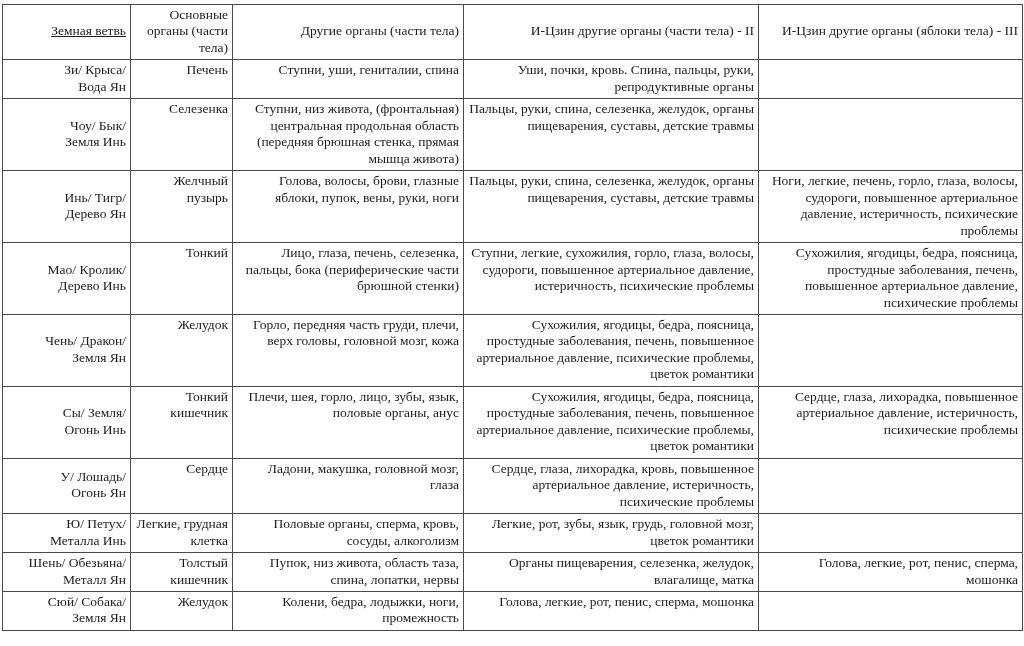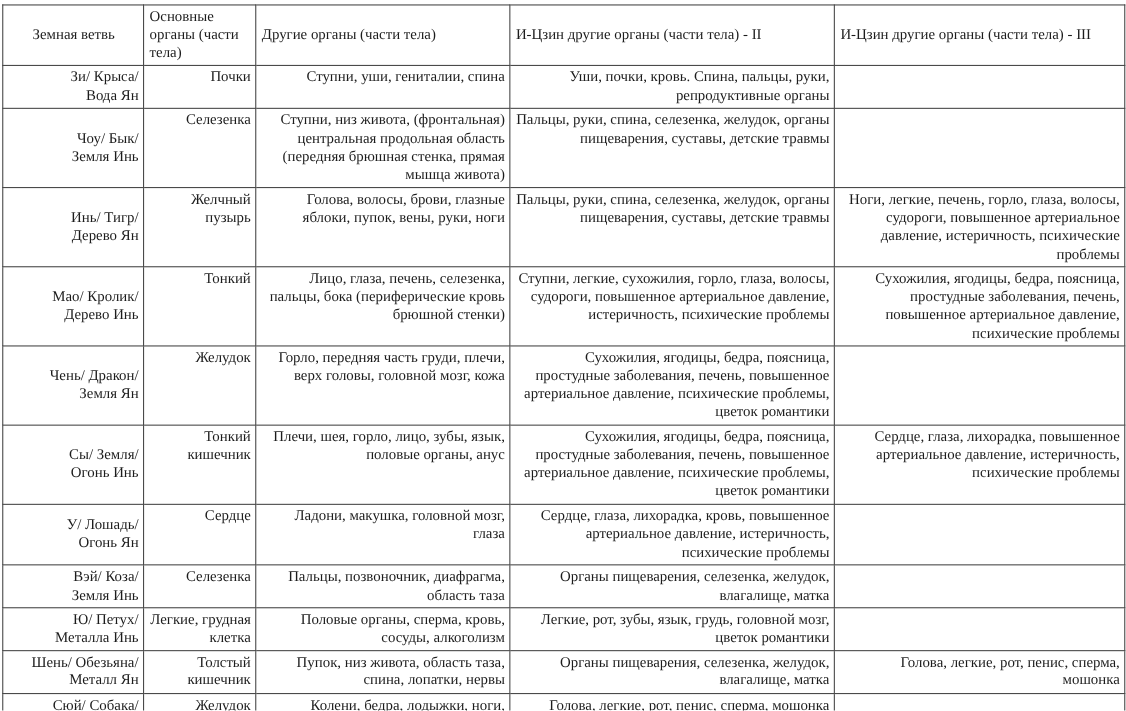--- a/index.html
+++ b/index.html
@@ -26,24 +26,24 @@
     line-height: 1.22;
   }
   table.organs th, table.organs td {
     border: 1px solid #4a4a4a;
     padding: 2px 4px 3px 5px;
     overflow: hidden;
     font-weight: normal;
   }
   table.organs th {
     vertical-align: middle;
-    text-align: left;
+    text-align: right;
     height: 44px;
   }
-  table.organs th.c1 { text-align: center; }
+  table.organs th.c1 { text-align: right; text-decoration: underline; }
   table.organs td {
     vertical-align: top;
     text-align: right;
   }
   table.organs td.c1 {
     vertical-align: middle;
     white-space: pre-line;
   }
   col.c1 { width: 128px; }
   col.c2 { width: 102px; }
@@ -62,28 +62,28 @@
         <col class="c3">
         <col class="c4">
         <col class="c5">
     </colgroup>
     <thead>
       <tr>
         <th class="c1">Земная ветвь</th>
         <th class="c2">Основные органы (части тела)</th>
         <th class="c3">Другие органы (части тела)</th>
         <th class="c4">И-Цзин другие органы (части тела) - II</th>
-        <th class="c5">И-Цзин другие органы (части тела) - III</th>
+        <th class="c5">И-Цзин другие органы (яблоки тела) - III</th>
       </tr>
     </thead>
     <tbody id="tbody">
         <tr>
           <td class="c1">Зи/ Крыса/
 Вода Ян</td>
-          <td class="c2">Почки</td>
+          <td class="c2">Печень</td>
           <td class="c3">Ступни, уши, гениталии, спина</td>
           <td class="c4">Уши, почки, кровь. Спина, пальцы, руки, репродуктивные органы</td>
           <td class="c5"></td>
         </tr>
         <tr>
           <td class="c1">Чоу/ Бык/
 Земля Инь</td>
           <td class="c2">Селезенка</td>
           <td class="c3">Ступни, низ живота, (фронтальная) центральная продольная область (передняя брюшная стенка, прямая мышца живота)</td>
           <td class="c4">Пальцы, руки, спина, селезенка, желудок, органы пищеварения, суставы, детские травмы</td>
@@ -94,21 +94,21 @@
 Дерево Ян</td>
           <td class="c2">Желчный пузырь</td>
           <td class="c3">Голова, волосы, брови, глазные яблоки, пупок, вены, руки, ноги</td>
           <td class="c4">Пальцы, руки, спина, селезенка, желудок, органы пищеварения, суставы, детские травмы</td>
           <td class="c5">Ноги, легкие, печень, горло, глаза, волосы, судороги, повышенное артериальное давление, истеричность, психические проблемы</td>
         </tr>
         <tr>
           <td class="c1">Мао/ Кролик/
 Дерево Инь</td>
           <td class="c2">Тонкий</td>
-          <td class="c3">Лицо, глаза, печень, селезенка, пальцы, бока (периферические кровь брюшной стенки)</td>
+          <td class="c3">Лицо, глаза, печень, селезенка, пальцы, бока (периферические части брюшной стенки)</td>
           <td class="c4">Ступни, легкие, сухожилия, горло, глаза, волосы, судороги, повышенное артериальное давление, истеричность, психические проблемы</td>
           <td class="c5">Сухожилия, ягодицы, бедра, поясница, простудные заболевания, печень, повышенное артериальное давление, психические проблемы</td>
         </tr>
         <tr>
           <td class="c1">Чень/ Дракон/
 Земля Ян</td>
           <td class="c2">Желудок</td>
           <td class="c3">Горло, передняя часть груди, плечи, верх головы, головной мозг, кожа</td>
           <td class="c4">Сухожилия, ягодицы, бедра, поясница, простудные заболевания, печень, повышенное артериальное давление, психические проблемы, цветок романтики</td>
           <td class="c5"></td>
@@ -120,28 +120,20 @@
           <td class="c3">Плечи, шея, горло, лицо, зубы, язык, половые органы, анус</td>
           <td class="c4">Сухожилия, ягодицы, бедра, поясница, простудные заболевания, печень, повышенное артериальное давление, психические проблемы, цветок романтики</td>
           <td class="c5">Сердце, глаза, лихорадка, повышенное артериальное давление, истеричность, психические проблемы</td>
         </tr>
         <tr>
           <td class="c1">У/ Лошадь/
 Огонь Ян</td>
           <td class="c2">Сердце</td>
           <td class="c3">Ладони, макушка, головной мозг, глаза</td>
           <td class="c4">Сердце, глаза, лихорадка, кровь, повышенное артериальное давление, истеричность, психические проблемы</td>
-          <td class="c5"></td>
-        </tr>
-        <tr>
-          <td class="c1">Вэй/ Коза/
-Земля Инь</td>
-          <td class="c2">Селезенка</td>
-          <td class="c3">Пальцы, позвоночник, диафрагма, область таза</td>
-          <td class="c4">Органы пищеварения, селезенка, желудок, влагалище, матка</td>
           <td class="c5"></td>
         </tr>
         <tr>
           <td class="c1">Ю/ Петух/
 Металла Инь</td>
           <td class="c2">Легкие, грудная клетка</td>
           <td class="c3">Половые органы, сперма, кровь, сосуды, алкоголизм</td>
           <td class="c4">Легкие, рот, зубы, язык, грудь, головной мозг, цветок романтики</td>
           <td class="c5"></td>
         </tr>

